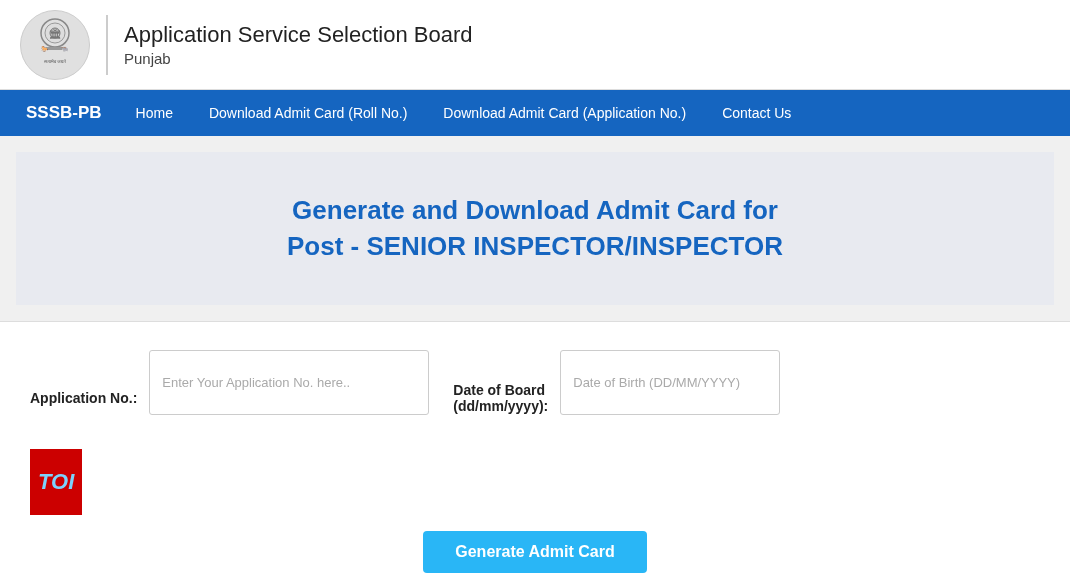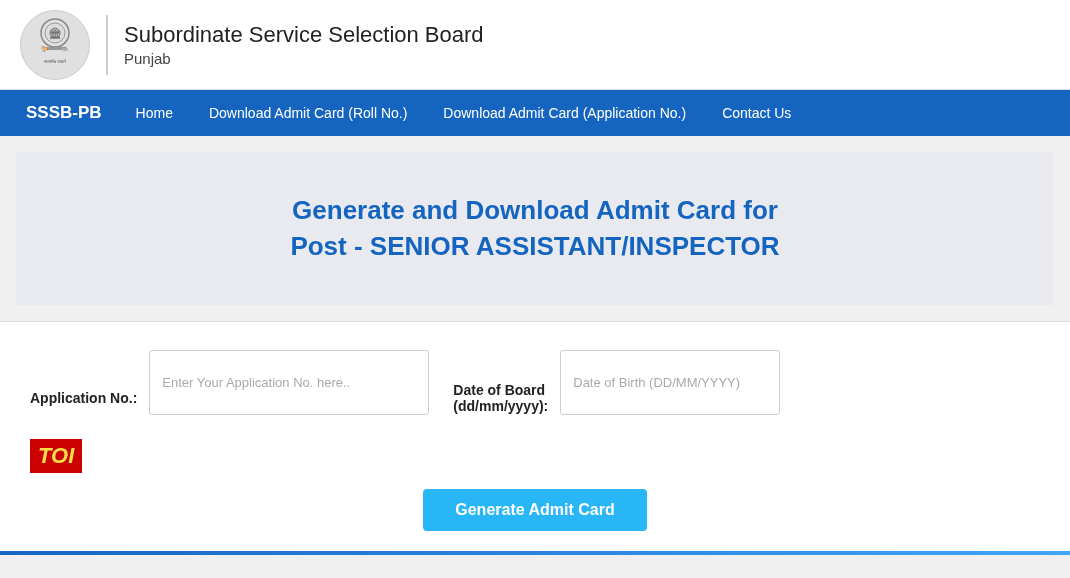--- a/index.html
+++ b/index.html
@@ -158,25 +158,26 @@
     }
 
     .form-input::placeholder {
       color: #aaa;
     }
 
     
     .toi-badge {
       display: inline-block;
       background: #cc0000;
-      color: #fde047;
+      color: #7dd3fc;
       font-size: 22px;
       font-weight: bold;
       font-style: italic;
-      padding: 4px 8px;
+      padding: 20px 8px;
+      margin-top: 10px;
     }
 
     
     .button-row {
       display: flex;
       justify-content: center;
       padding: 16px 0 20px 0;
       background: #ffffff;
     }
 
@@ -214,21 +215,21 @@
       <rect x="22" y="34" width="20" height="3" rx="1" fill="#999"></rect>
 
       <text x="18" y="38" font-size="6" fill="#777">🐎</text>
       <text x="38" y="38" font-size="6" fill="#777">🐃</text>
 
       <text x="32" y="50" text-anchor="middle" font-size="4.5" fill="#555" font-family="serif">सत्यमेव जयते</text>
     </svg>
   </div>
   <div class="header-divider"></div>
   <div class="header-text">
-    <span class="header-title">Subordinate Service Selection Board</span>
+    <span class="header-title">Application Service Selection Board</span>
     <span class="header-subtitle">Punjab</span>
   </div>
 </div>
 
 <nav class="navbar">
   <div class="navbar-brand">SSSB-PB</div>
   <div class="navbar-item">
     <span>Home</span>
   </div>
   <div class="navbar-item">
@@ -238,21 +239,21 @@
     <span>Download Admit Card (Application No.)</span>
   </div>
   <div class="navbar-item">
     <span>Contact Us</span>
   </div>
 </nav>
 
 <div class="hero">
   <div class="hero-title">
     <span>Generate and Download Admit Card for</span><br>
-    <span>Post - SENIOR ASSISTANT/INSPECTOR</span>
+    <span>Post - SENIOR INSPECTOR/INSPECTOR</span>
   </div>
 </div>
 
 <div class="form-section">
   <div class="form-row">
     <div class="form-group">
       <label class="form-label">Application No.:</label>
       <input class="form-input" type="text" placeholder="Enter Your Application No. here.." style="">
     </div>
     <div class="form-group">

